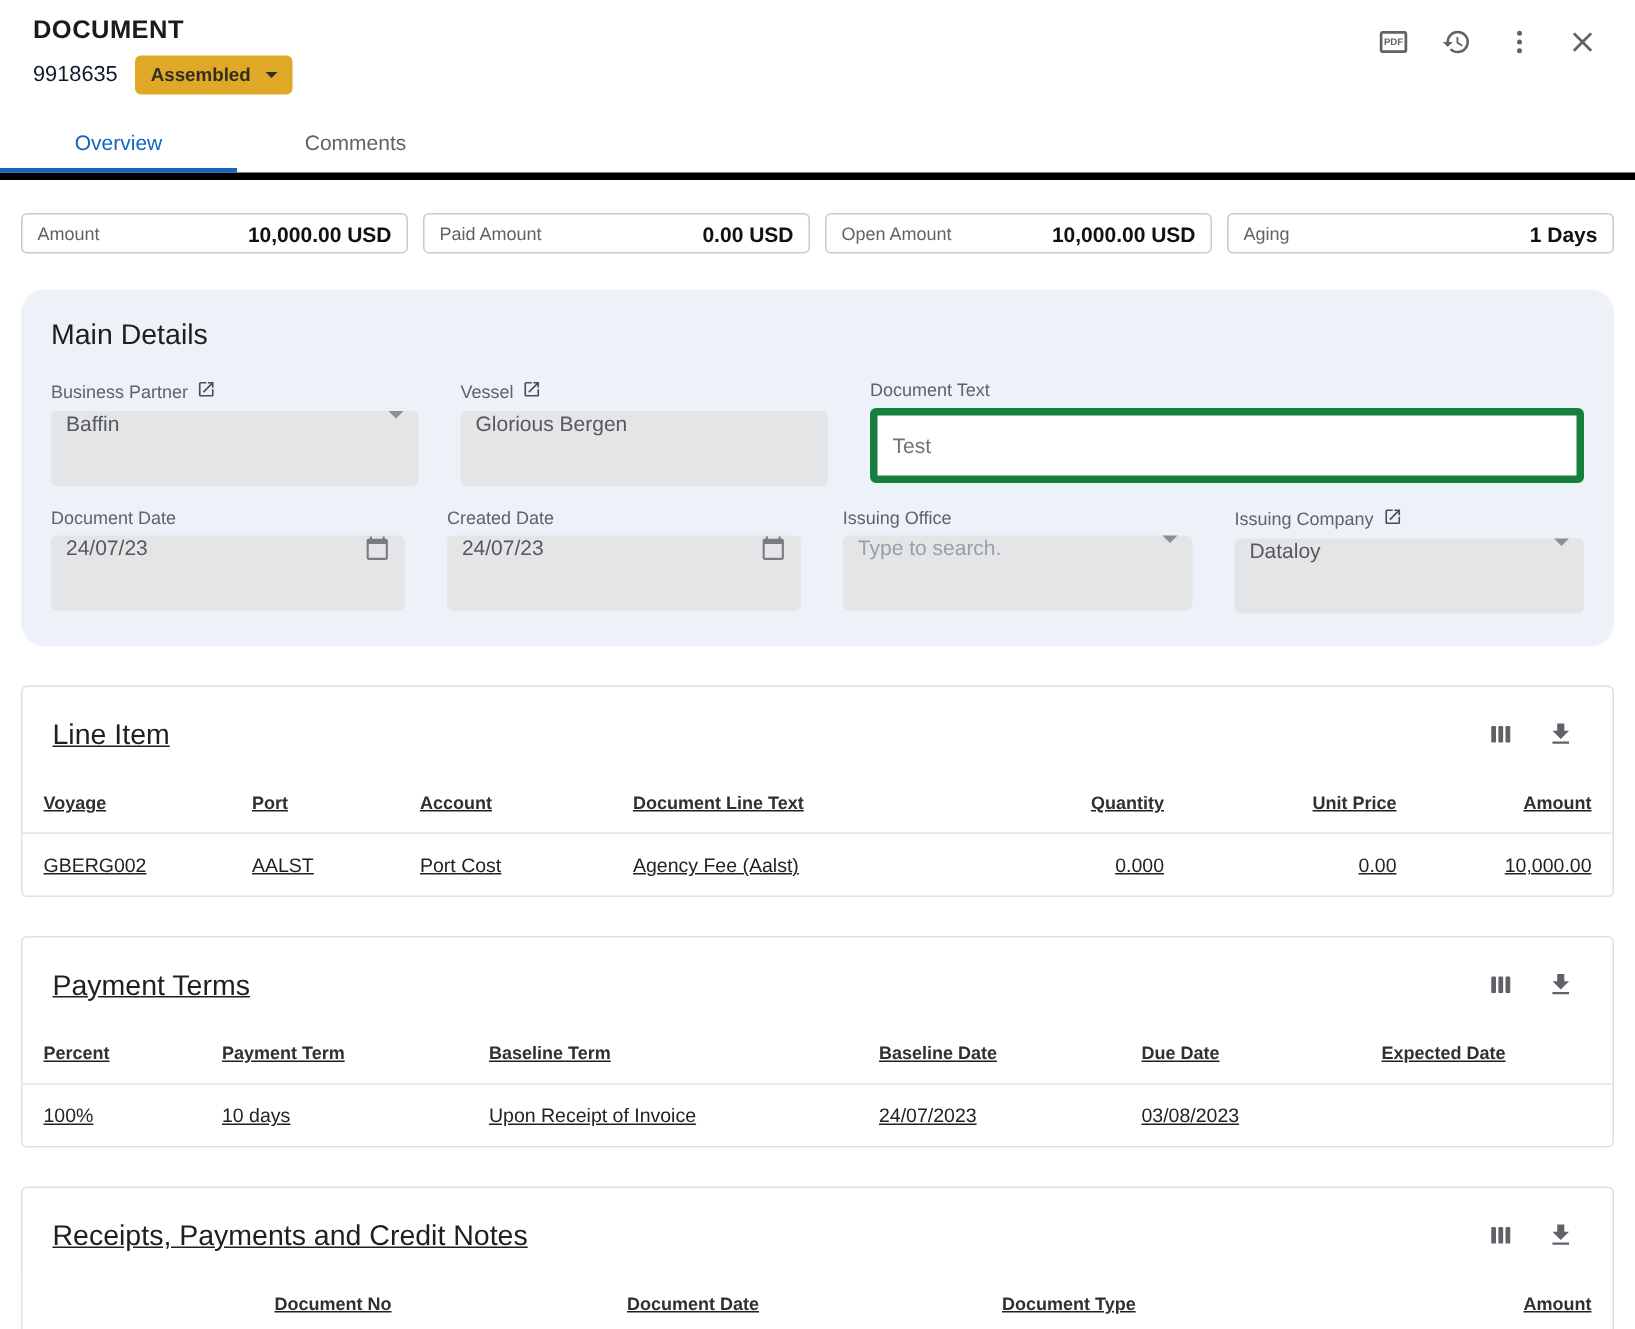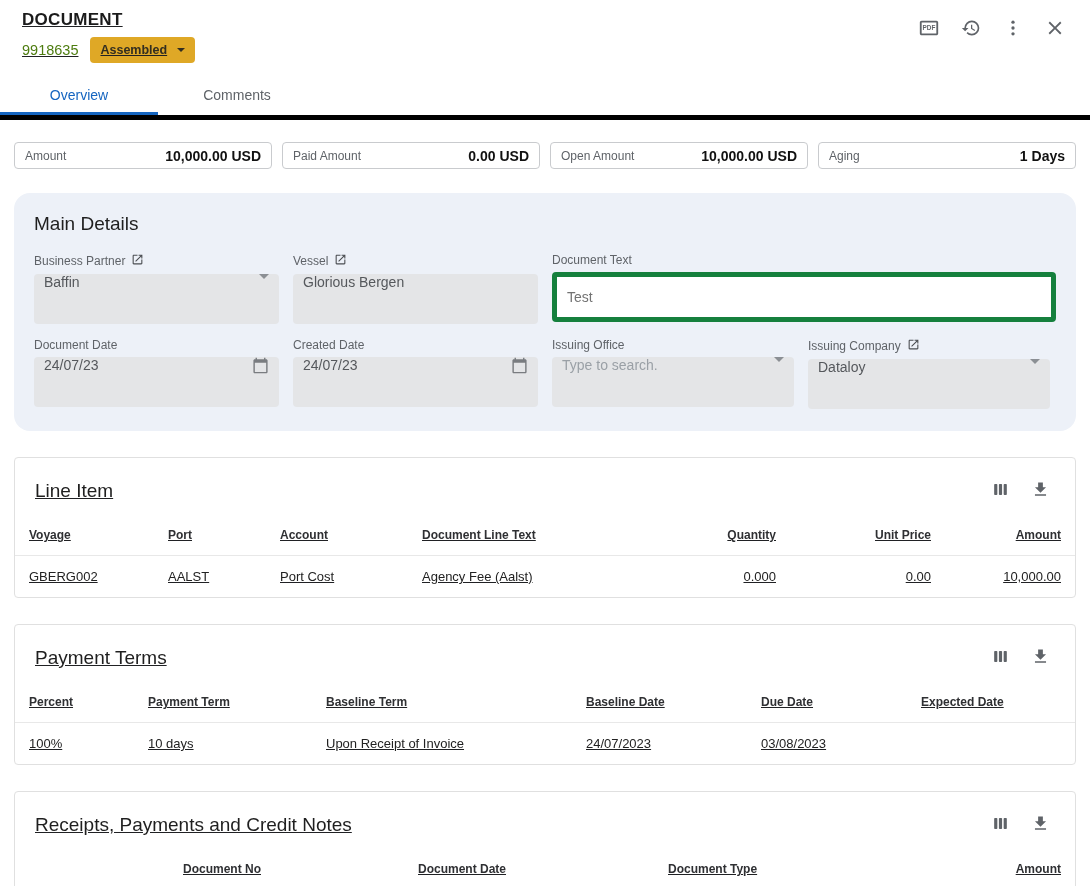--- a/index.html
+++ b/index.html
@@ -1,23 +1,23 @@
 <!DOCTYPE html>
 <html><head>
 <meta charset="utf-8">
 <style>
   * { box-sizing: border-box; margin: 0; padding: 0; }
   html,body { width: 1090px; min-height: 886px; background: #fff; }
   body { font-family: "Liberation Sans", sans-serif; color: #202124; }
 
   
-  .header { display: flex; justify-content: space-between; align-items: flex-start; padding: 10px 20px 0 22px; text-decoration: underline; }
+  .header { display: flex; justify-content: space-between; align-items: flex-start; padding: 10px 20px 0 22px; }
   .page-title { font-size: 17px; font-weight: bold; letter-spacing: .3px; color: #1b1b1b; }
   .sub-row { display: flex; align-items: center; gap: 12px; margin-top: 7px; }
-  .doc-number { font-size: 14.5px; color: #4d7c0f; }
+  .doc-number { font-size: 14.5px; color: #0f172a; }
   .status-badge { display: inline-flex; align-items: center; gap: 10px; background: #dfa826; border: none; border-radius: 4px; padding: 6px 10px; font-size: 12.5px; font-weight: bold; color: #332e20; cursor: pointer; font-family: inherit; }
   .caret-dark { width: 0; height: 0; border-left: 4px solid transparent; border-right: 4px solid transparent; border-top: 4px solid #332e20; }
   .header-actions { display: flex; align-items: center; gap: 12px; padding-top: 4px; }
   .icon-btn { background: none; border: none; width: 30px; height: 30px; display: flex; align-items: center; justify-content: center; cursor: pointer; border-radius: 50%; }
   .icon-btn svg { fill: #5f6368; }
 
   
   .tabs { display: flex; margin-top: 12px; border-bottom: 5px solid #000000; }
   .tab { width: 158px; text-align: center; padding: 12px 0; font-size: 14px; color: #5f6368; cursor: pointer; }
   .tab.active { color: #1565c0; padding-bottom: 9px; border-bottom: 3px solid #1565c0; }
@@ -25,21 +25,21 @@
   
   .summary-row { display: flex; gap: 10px; margin: 22px 14px 0; }
   .summary-card { flex: 1; display: flex; justify-content: space-between; align-items: center; border: 1px solid #c9cbce; border-radius: 4px; padding: 0 10px; height: 27px; background: #fff; }
   .summary-label { font-size: 12px; color: #5f6368; }
   .summary-value { font-size: 14px; font-weight: bold; color: #111; }
 
   
   .main-details { margin: 24px 14px 0; background: #edf1f8; border-radius: 16px; padding: 20px; }
   .section-title { font-size: 19px; font-weight: 400; color: #1f1f1f; }
   .main-details .section-title { margin-bottom: 18px; }
-  .field-row { display: flex; gap: 14px; margin-bottom: 14px; }
+  .field-row { display: flex; gap: 28px; margin-bottom: 14px; }
   .field-row:last-child { margin-bottom: 2px; }
   .field { display: flex; flex-direction: column; }
   .w245 { width: 245px; } .w242 { width: 242px; } .grow { flex: 1; }
   .field-label { display: flex; align-items: center; gap: 6px; font-size: 12px; color: #5f6368; margin-bottom: 5px; }
   .field-label svg { fill: #4a4d51; }
   .control { height: 50px; border-radius: 4px; display: flex; align-items: flex-start; padding: 0 10px; font-size: 14px; width: 100%; }
   .control.disabled { background: #e4e5e7; color: #55585c; border: none; }
   .control.editable { background: #fff; border: 5px solid #15803d; color: #737373; font-family: Liberation Sans, sans-serif; outline: none; }
   .select .caret { margin-left: auto; width: 0; height: 0; border-left: 5px solid transparent; border-right: 5px solid transparent; border-top: 5px solid #8b8f94; }
   .trail-icon { margin-left: auto; display: flex; }

